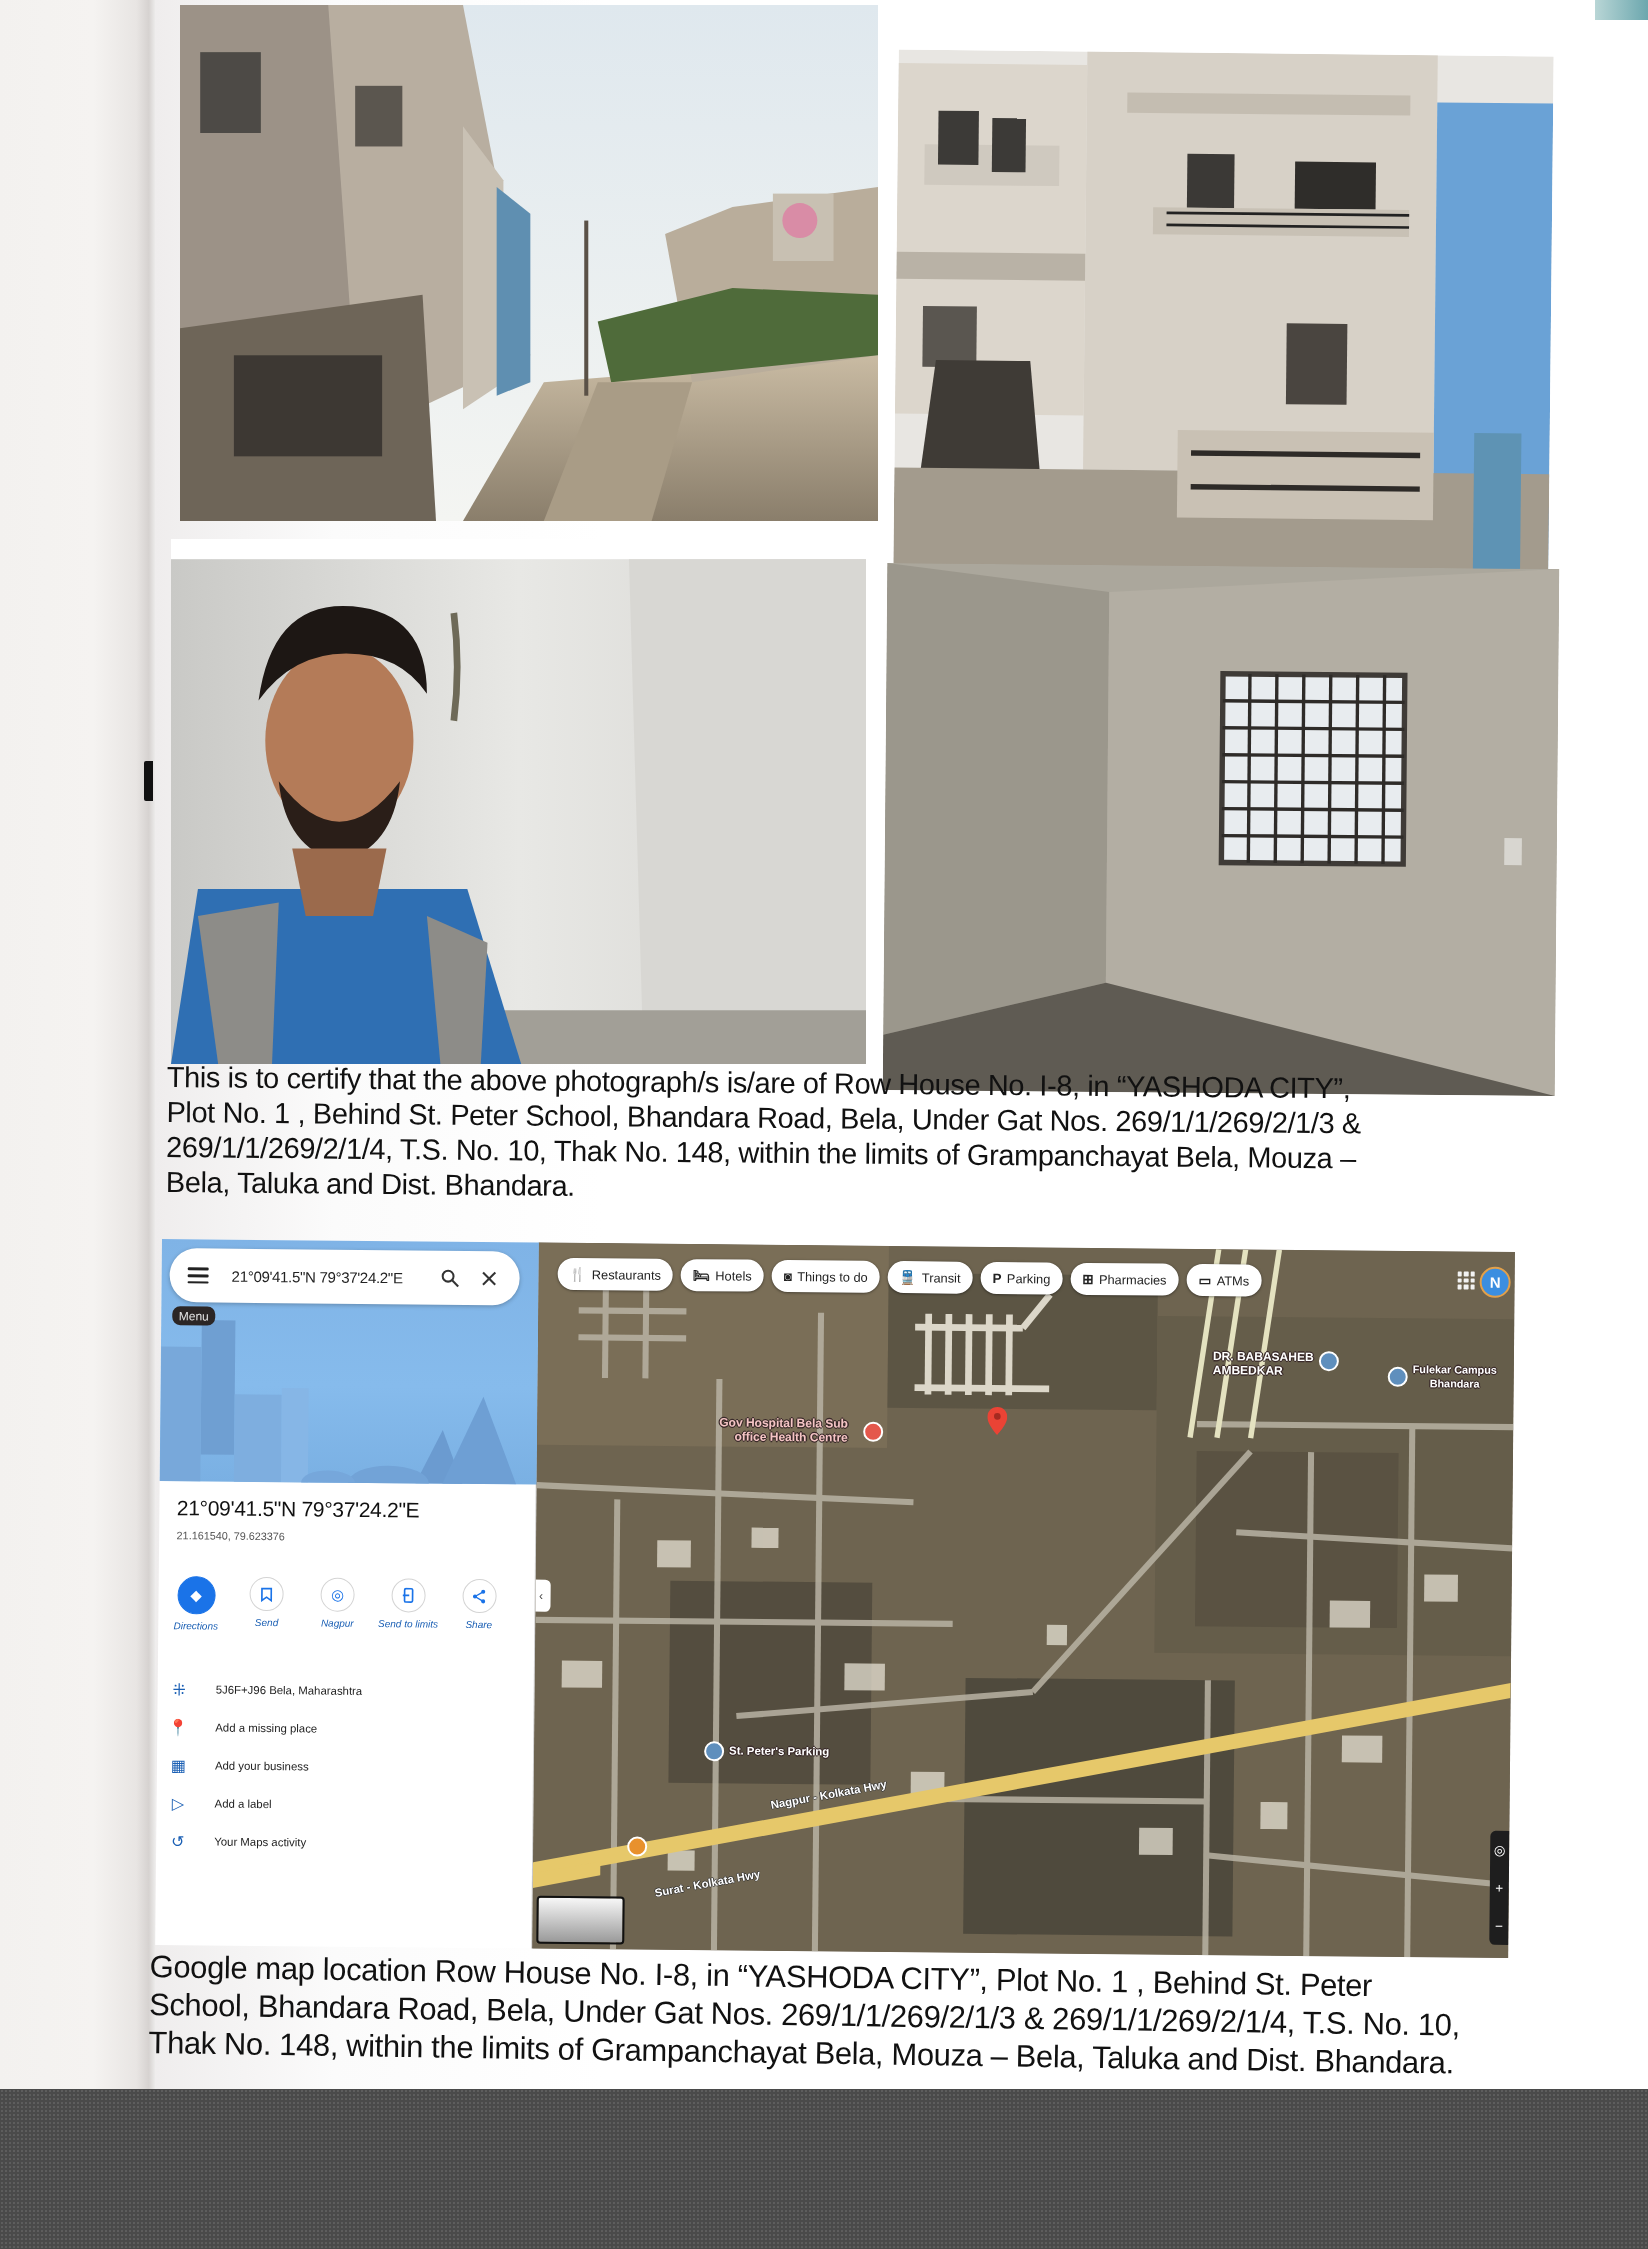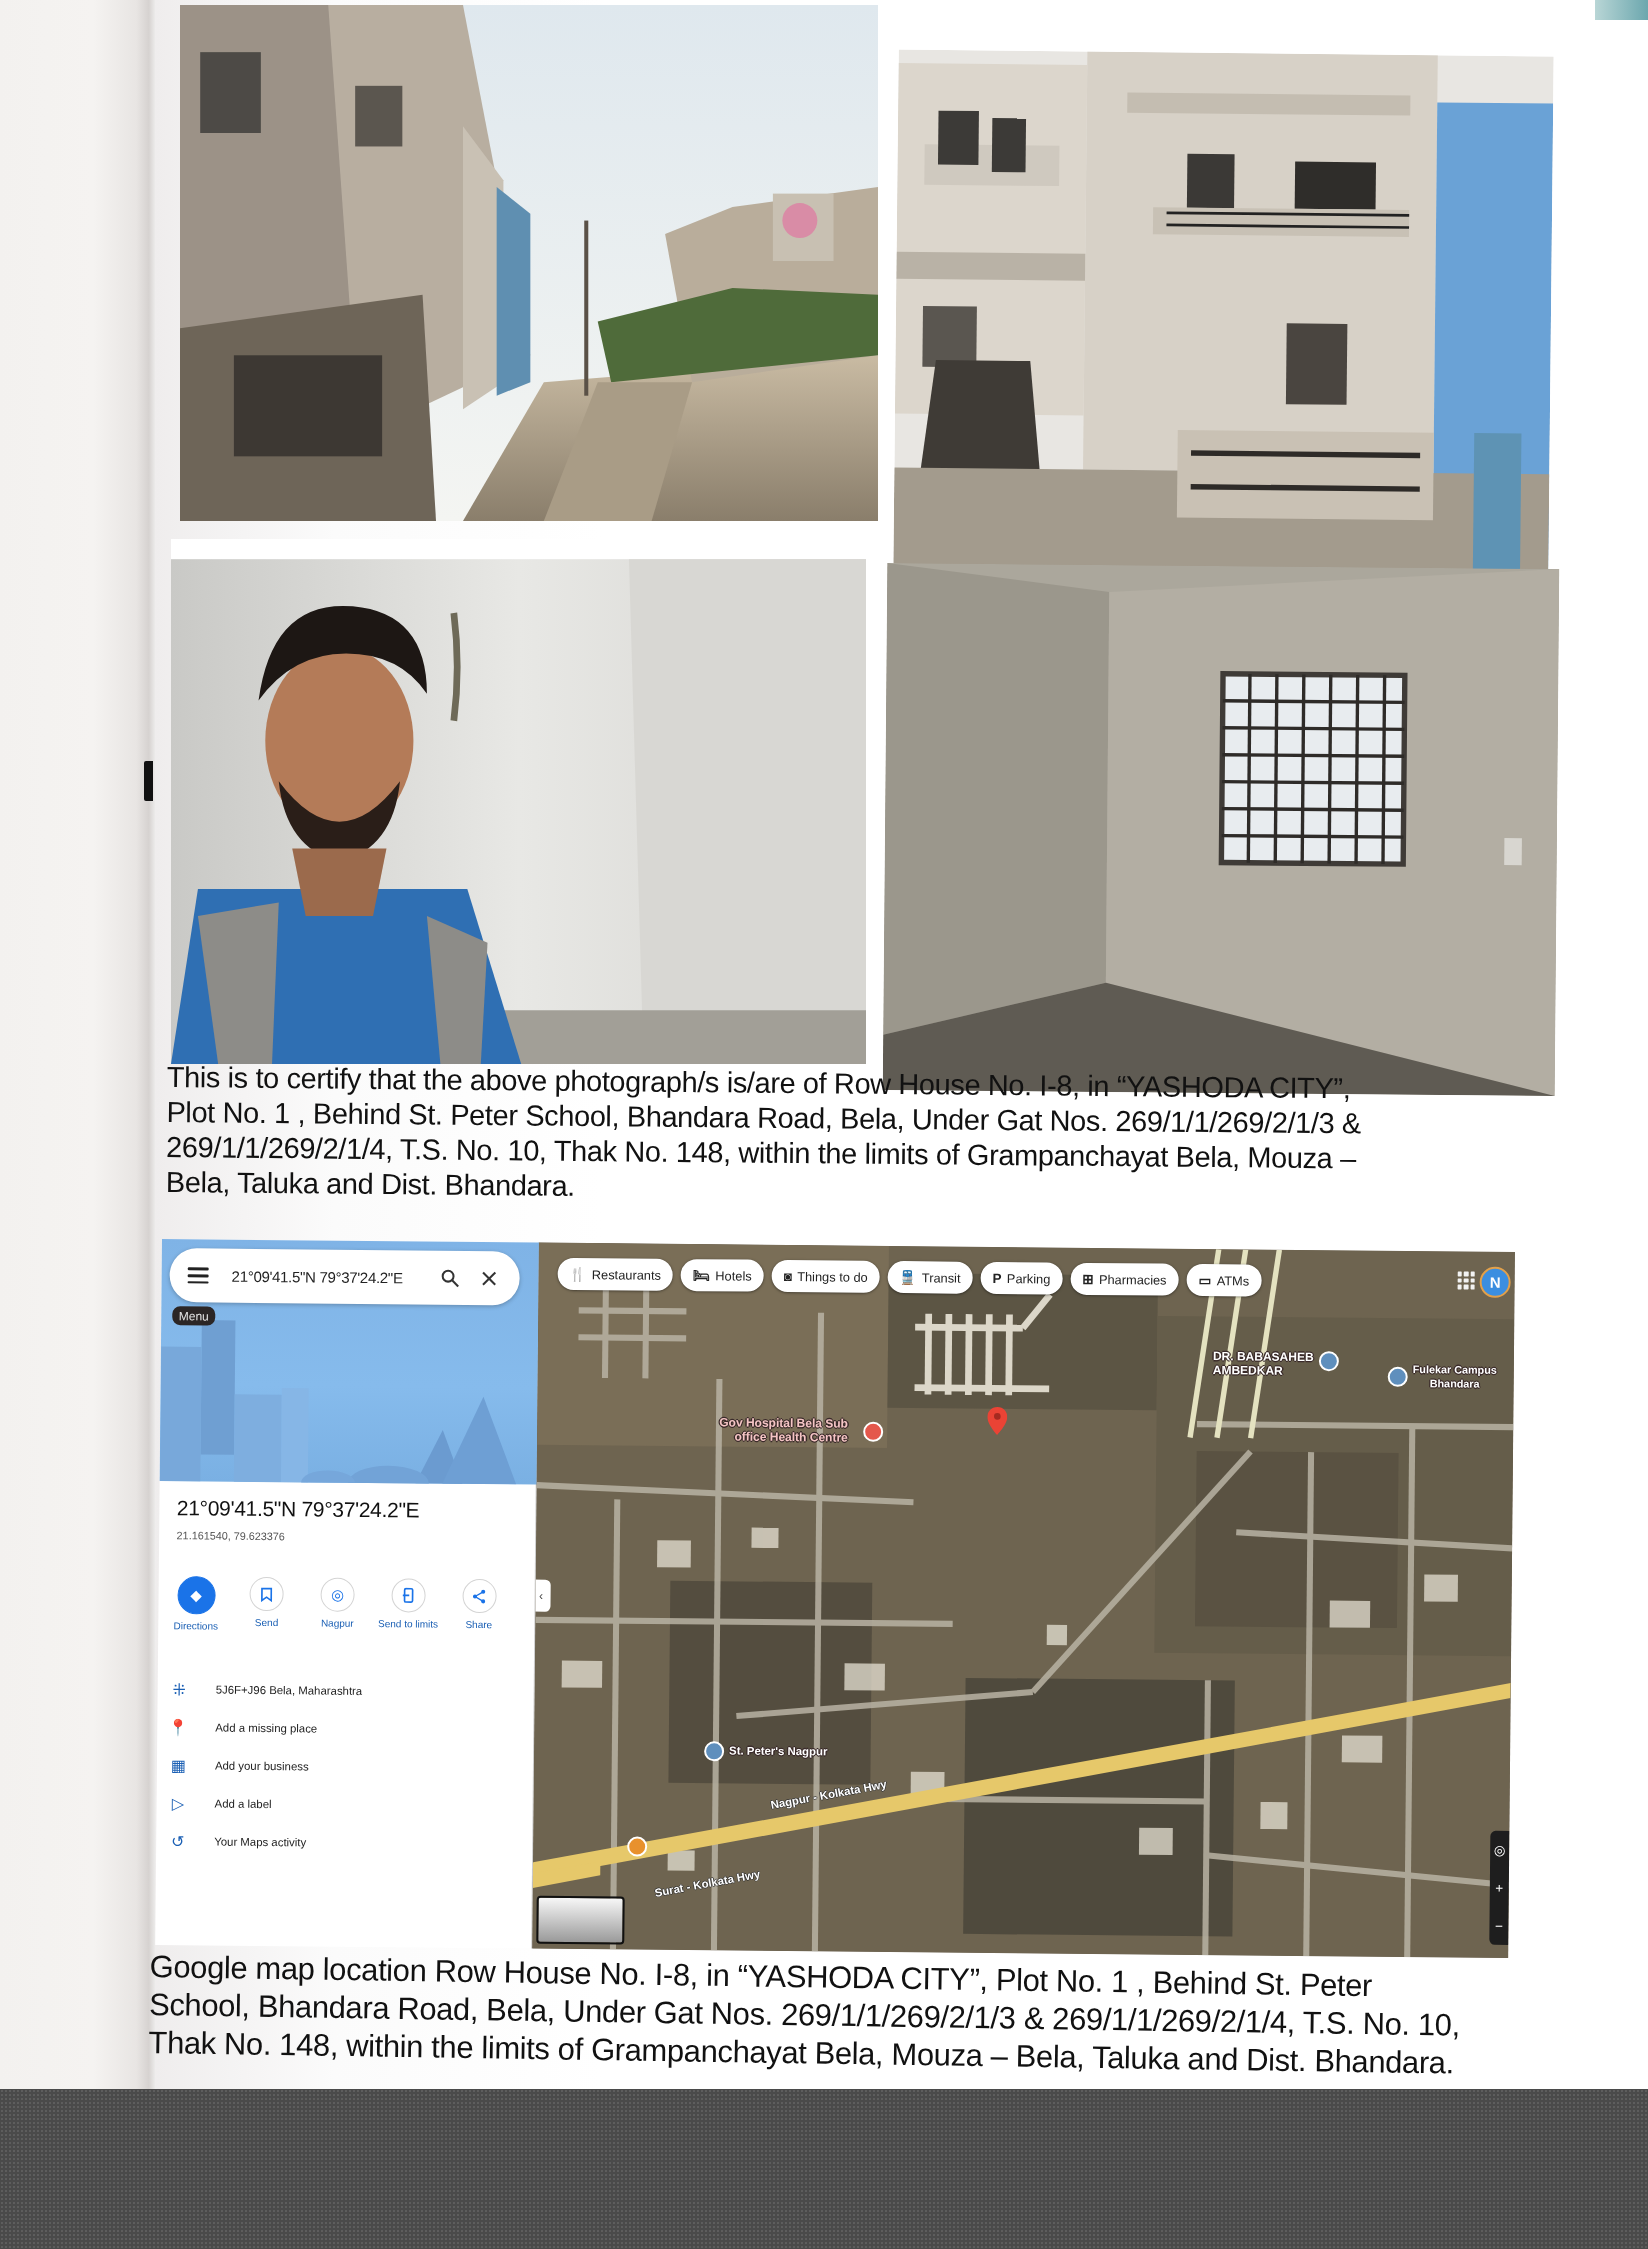--- a/index.html
+++ b/index.html
@@ -74,21 +74,21 @@
   }
   .place-title { position: absolute; left: 17.5px; top: 257px; font-size: 21px; color: #111; letter-spacing: -0.3px; }
   .place-decimal { position: absolute; left: 17.5px; top: 290px; font-size: 10.8px; color: #555; }
   .actions { position: absolute; left: 4px; top: 337px; width: 350px; display: flex; justify-content: space-between; }
   .action { width: 67px; display: flex; flex-direction: column; align-items: center; }
   .action .circle {
     width: 34px; height: 34px; border-radius: 50%; border: 1.3px solid #d4d4d4;
     display: flex; align-items: center; justify-content: center; color: #1a73e8; font-size: 15px; background: #fff;
   }
   .action .circle.primary { background: #1a73e8; border-color: #1a73e8; color: #fff; width: 38px; height: 38px; }
-  .action .label { margin-top: 5.4px; font-size: 10px; color: #1a5fb4; text-align: center; line-height: 13.5px; }
+  .action .label { margin-top: 5.4px; font-size: 10px; color: #1a5fb4; text-align: center; line-height: 13.5px; font-style: italic; }
   .info-list { position: absolute; left: 8px; top: 431px; width: 350px; }
   .info-row { display: flex; align-items: center; height: 38px; }
   .info-row .ico { width: 27px; color: #1a5fb4; font-size: 16px; text-align: center; }
   .info-row .txt { margin-left: 23px; font-size: 11.4px; color: #222; }
 
   .map-area {
     position: absolute; left: 377px; top: 0; width: 976px; height: 706px;
     overflow: hidden; background: #6d6351;
   }
   .map-area svg.sat { position: absolute; left: 0; top: 0; width: 100%; height: 100%; }
@@ -473,21 +473,21 @@
     <div class="map-label pink" style="left:182px; top:172px; white-space:pre; text-align:right;">Gov Hospital Bela Sub
 office Health Centre</div>
     <div class="pin-poi" style="left:326px; top:176px; background:#e4574b;"></div>
 
     <svg class="pin-red" style="left:450px; top:160px;" viewBox="0 0 30 42">
       <path d="M15,0 C6,0 0,7 0,15 C0,26 15,42 15,42 C15,42 30,26 30,15 C30,7 24,0 15,0z" fill="#ea4335"></path>
       <circle cx="15" cy="14" r="5" fill="#a52a20"></circle>
     </svg>
 
     <div class="pin-poi" style="left:170px; top:497px; background:#5f8fbd;"></div>
-    <div class="map-label" style="left:195px; top:500px; font-size:11.4px;">St. Peter's Nagpur</div>
+    <div class="map-label" style="left:195px; top:500px; font-size:11.4px;">St. Peter's Parking</div>
     <div class="pin-poi" style="left:94px; top:593px; background:#e8912d;"></div>
 
     <div class="road-label" style="left:236px; top:543px; transform:rotate(-11deg);">Nagpur - Kolkata Hwy</div>
     <div class="road-label" style="left:121px; top:633px; transform:rotate(-11deg);">Surat - Kolkata Hwy</div>
 
     <div class="map-controls">
       <span>◎</span>
       <span>+</span>
       <span>−</span>
     </div>

